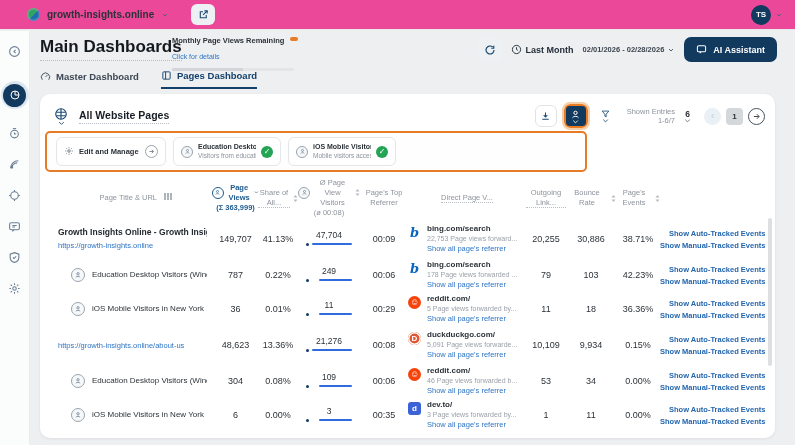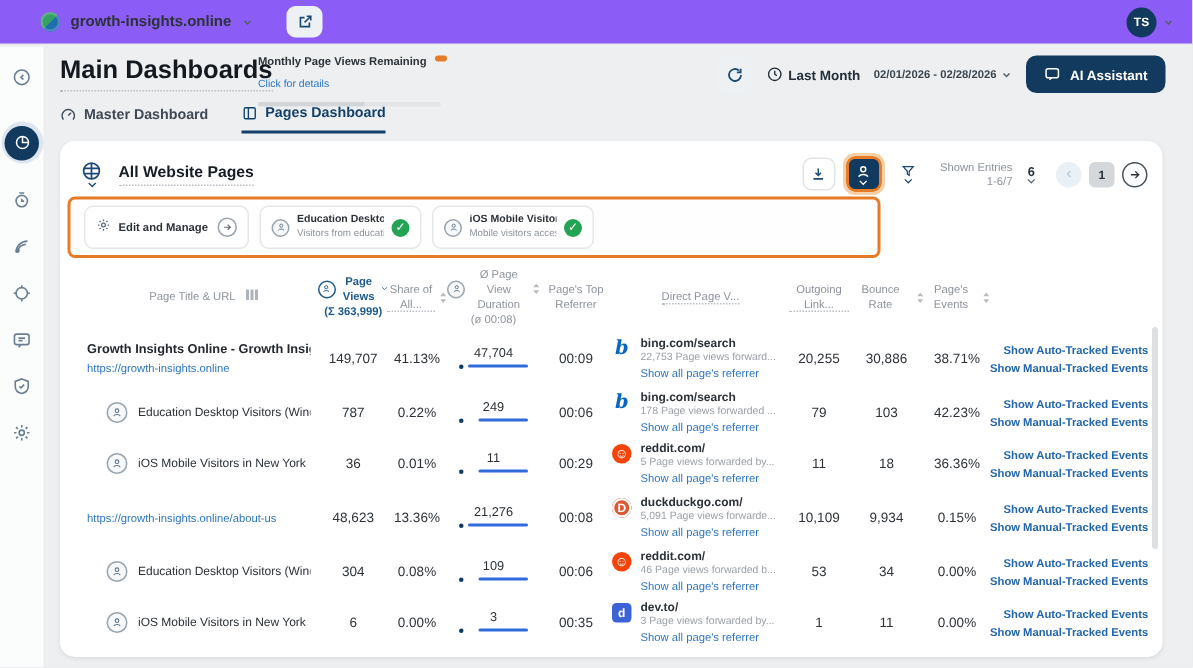--- a/index.html
+++ b/index.html
@@ -1,20 +1,20 @@
 <!DOCTYPE html>
 <html><head>
 <meta charset="utf-8">
 <style>
   * { margin:0; padding:0; box-sizing:border-box; }
   body { background:#d8dadd; font-family:"Liberation Sans", sans-serif; }
   .app { position:relative; width:795px; height:445px; background:#edeff1; overflow:hidden; }
 
   
-  .topbar { position:absolute; top:0; left:0; right:0; height:30px; background:#8b5cf6; border-bottom:1px solid #e6e8ea; display:flex; align-items:center; padding:0 12px 0 27px; }
+  .topbar { position:absolute; top:0; left:0; right:0; height:30px; background:#ec4899; border-bottom:1px solid #e6e8ea; display:flex; align-items:center; padding:0 12px 0 27px; }
   .site-switcher { display:flex; align-items:center; gap:7px; cursor:pointer; }
   .favicon { width:13px; height:13px; border-radius:50%; background:linear-gradient(135deg,#35a164 52%,#1f6fae 52%); box-shadow:inset 0 0 0 1.5px #fff3; }
   .site-name { font-size:10px; font-weight:700; color:#2c3238; }
   .chev { width:8px; height:8px; color:#55606a; }
   .ext-btn { margin-left:22px; width:24px; height:21px; background:#edf1f4; border:none; border-radius:6px; display:flex; align-items:center; justify-content:center; color:#1b4a74; cursor:pointer; }
   .top-spacer { flex:1; }
   .user-menu { display:flex; align-items:center; gap:4px; cursor:pointer; }
   .avatar { width:20px; height:20px; border-radius:50%; background:#12395e; color:#fff; font-size:8px; font-weight:700; display:flex; align-items:center; justify-content:center; }
 
   
@@ -413,21 +413,21 @@
           </div>
         </div>
         <div class="hc">
           <div class="hrow">
             <span class="pcirc small">
                 <svg width="7" height="7" viewBox="0 0 20 20" fill="none" stroke="currentColor" stroke-width="1.8">
                   <circle cx="10" cy="7" r="3"></circle>
                   <path d="M4.5 16c1.5-3.5 9.5-3.5 11 0"></path>
                 </svg>
               </span>
-            <span style="max-width:42px">Ø Page View Duration</span>
+            <span style="max-width:42px">Ø Page View Visitors</span>
             <span class="sortg">
                 <svg width="5" height="3" viewBox="0 0 10 6">
                   <path d="M5 0l4 5H1z" fill="#b6bcc3"></path>
                 </svg>
                 <svg width="5" height="3" viewBox="0 0 10 6">
                   <path d="M5 6L1 1h8z" fill="#b6bcc3"></path>
                 </svg>
               </span>
           </div>
           <span>(ø 00:08)</span>

